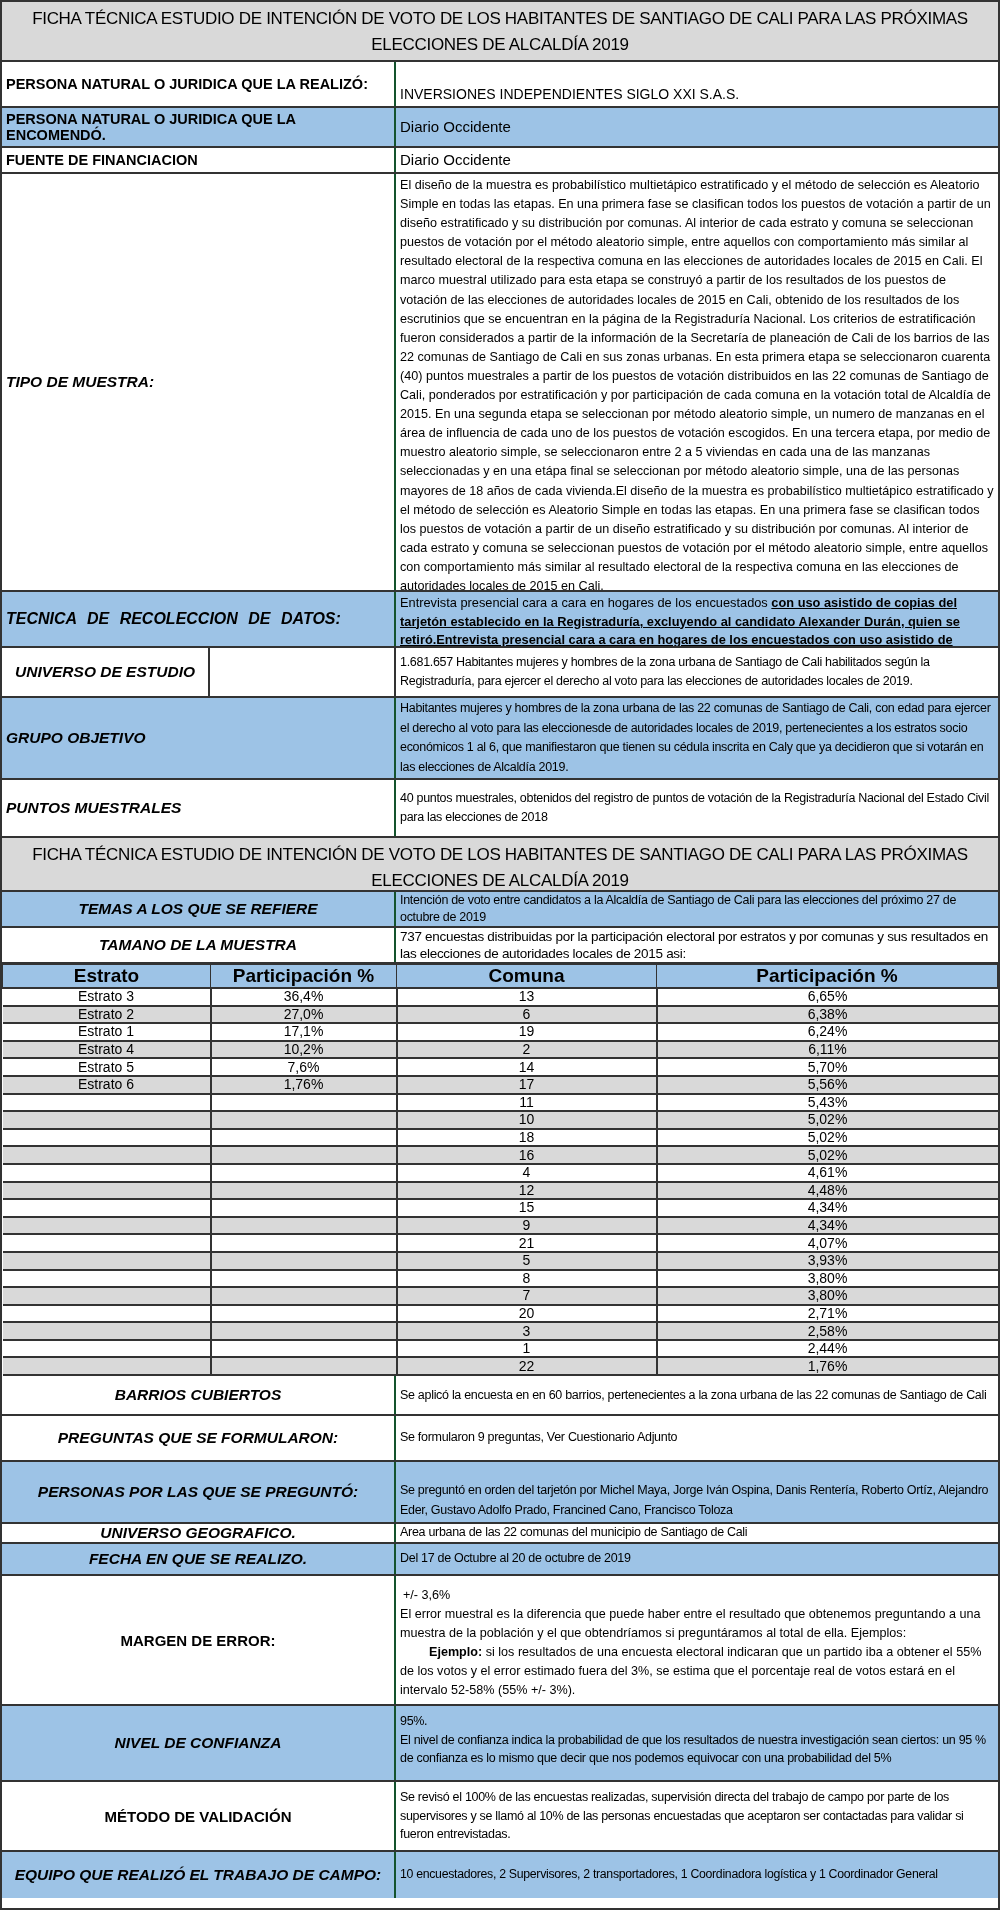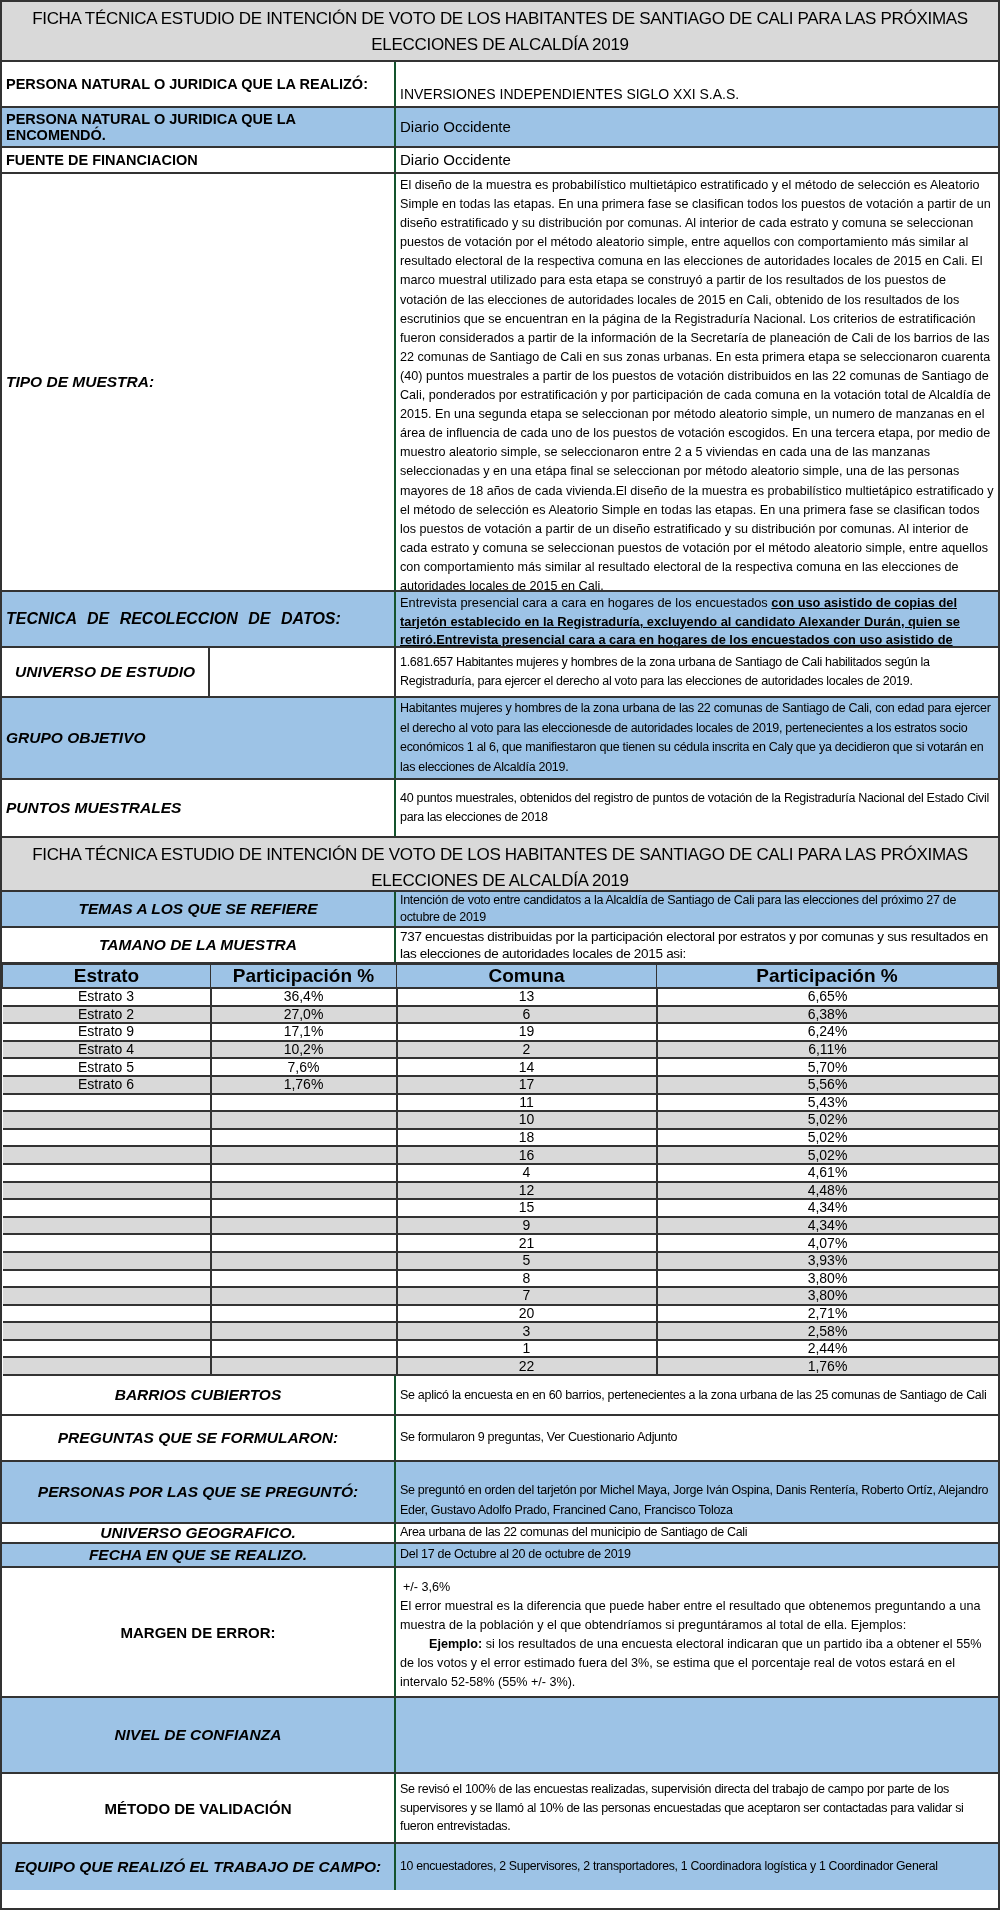--- a/index.html
+++ b/index.html
@@ -118,21 +118,21 @@
           <td>13</td>
           <td>6,65%</td>
         </tr>
         <tr>
           <td>Estrato 2</td>
           <td>27,0%</td>
           <td>6</td>
           <td>6,38%</td>
         </tr>
         <tr>
-          <td>Estrato 9</td>
+          <td>Estrato 1</td>
           <td>17,1%</td>
           <td>19</td>
           <td>6,24%</td>
         </tr>
         <tr>
           <td>Estrato 4</td>
           <td>10,2%</td>
           <td>2</td>
           <td>6,11%</td>
         </tr>
@@ -242,54 +242,58 @@
           <td></td>
           <td></td>
           <td>22</td>
           <td>1,76%</td>
         </tr>
       </tbody>
   </table>
 
   <div class="row" style="height:40px;border-top:0">
     <div class="lbl it center">BARRIOS CUBIERTOS</div>
-    <div class="val narrow" style="line-height:18px">Se aplicó la encuesta en en 60 barrios, pertenecientes a la zona urbana de las 25 comunas de Santiago de Cali</div>
+    <div class="val narrow" style="line-height:18px">Se aplicó la encuesta en en 60 barrios, pertenecientes a la zona urbana de las 22 comunas de Santiago de Cali</div>
   </div>
 
   <div class="row" style="height:46px">
     <div class="lbl it center">PREGUNTAS  QUE SE FORMULARON:</div>
     <div class="val narrow">Se formularon 9 preguntas, Ver Cuestionario Adjunto</div>
   </div>
 
   <div class="row blue" style="height:62px">
     <div class="lbl it center">PERSONAS POR LAS QUE SE PREGUNTÓ:</div>
     <div class="val narrow" style="align-items:flex-end;">Se preguntó en orden del tarjetón por Michel Maya, Jorge Iván Ospina, Danis Rentería, Roberto Ortíz, Alejandro Eder, Gustavo Adolfo Prado, Francined Cano, Francisco Toloza</div>
   </div>
 
   <div class="row" style="height:20px">
     <div class="lbl it center">UNIVERSO GEOGRAFICO.</div>
     <div class="val narrow">Area urbana de las 22 comunas del municipio de Santiago  de Cali</div>
   </div>
 
-  <div class="row blue" style="height:24px">
+  <div class="row blue" style="height:32px">
     <div class="lbl it center">FECHA EN QUE SE REALIZO.</div>
     <div class="val narrow">Del 17 de Octubre al 20 de octubre de 2019</div>
   </div>
 
   <div class="row" style="height:130px">
     <div class="lbl center" style="font-size:15px">MARGEN   DE ERROR:</div>
     <div class="val" style="display:block;padding-top:10px;font-size:12.6px;line-height:19px">
       <div style="padding-left:3px">+/- 3,6%</div>
       <div>El error muestral es la diferencia que puede haber entre el resultado que obtenemos preguntando a una muestra de la población y el que obtendríamos si preguntáramos al total de ella. Ejemplos:</div>
       <div><span class="b">Ejemplo:</span><span> si los resultados de una encuesta electoral indicaran que un partido iba a obtener el 55% de los votos y el error estimado fuera del 3%, se estima que el porcentaje real de votos estará en el intervalo 52-58% (55% +/- 3%).</span></div>
     </div>
   </div>
 
   <div class="row blue" style="height:76px">
     <div class="lbl it center">NIVEL DE CONFIANZA</div>
+    <div class="val narrow" style="display:block;padding-top:6px;line-height:18.5px">
+      <div>95%.</div>
+      <div>El nivel de confianza indica la probabilidad de que los resultados de nuestra investigación sean ciertos: un 95 % de confianza es lo mismo que decir que nos podemos equivocar con una probabilidad del 5%</div>
+    </div>
   </div>
 
   <div class="row" style="height:70px">
     <div class="lbl center" style="font-size:15px">MÉTODO DE VALIDACIÓN</div>
     <div class="val narrow" style="line-height:18.5px">Se revisó el 100% de las encuestas realizadas, supervisión directa del trabajo de campo por parte de los supervisores y se llamó al 10% de las personas encuestadas que aceptaron ser contactadas para validar si fueron entrevistadas.</div>
   </div>
 
   <div class="row blue" style="height:46px;border-bottom:0">
     <div class="lbl it center" style="font-size:15.5px">EQUIPO QUE REALIZÓ EL TRABAJO DE CAMPO:</div>
     <div class="val narrow" style="font-size:12.3px">10 encuestadores, 2 Supervisores, 2 transportadores, 1 Coordinadora logística y 1 Coordinador General</div>

